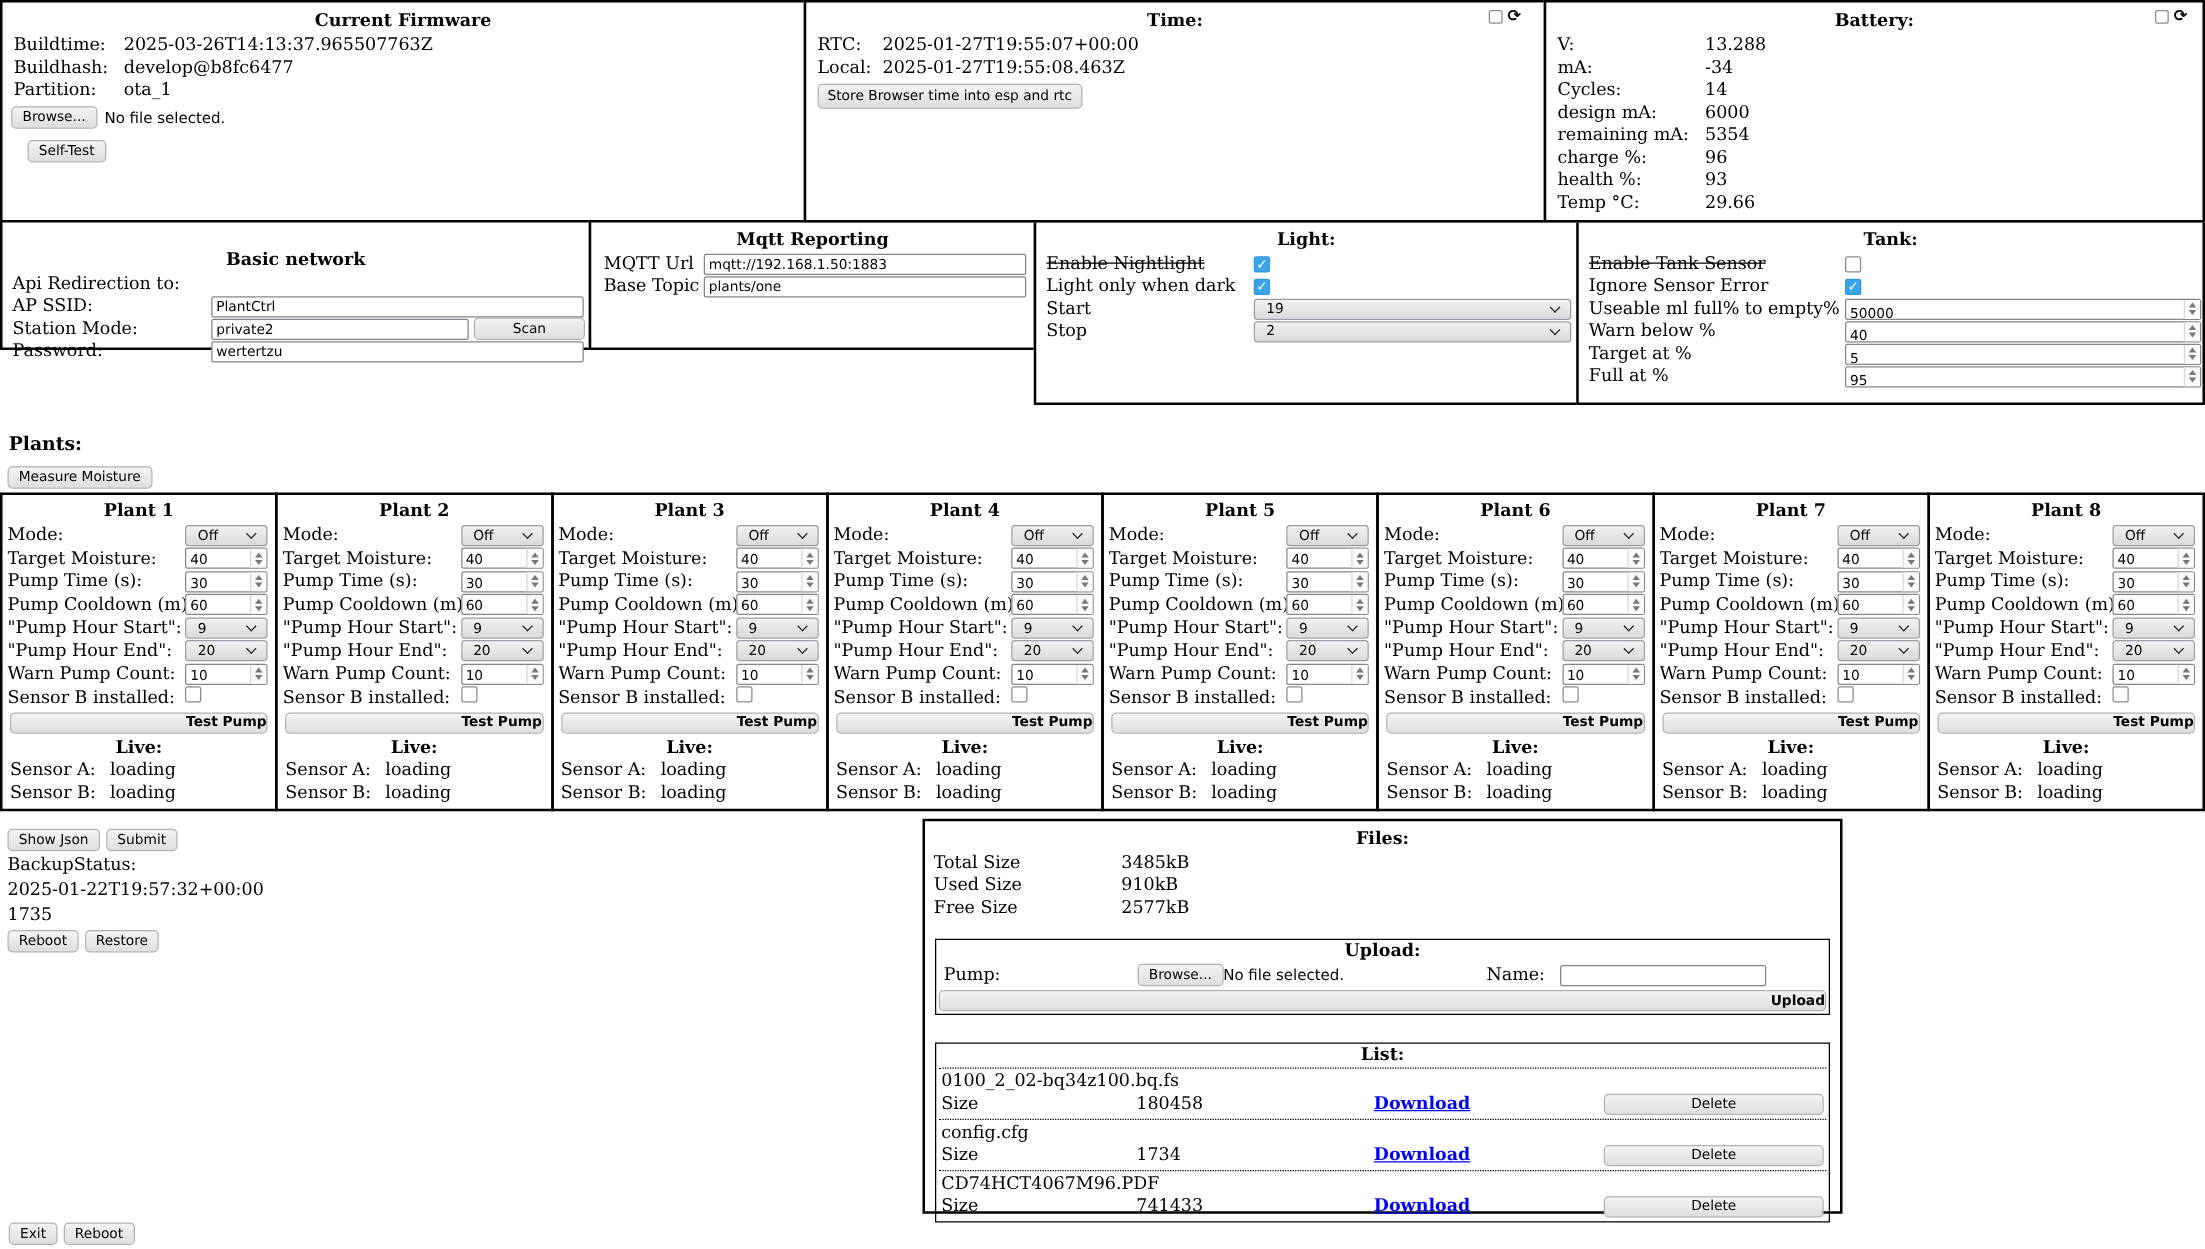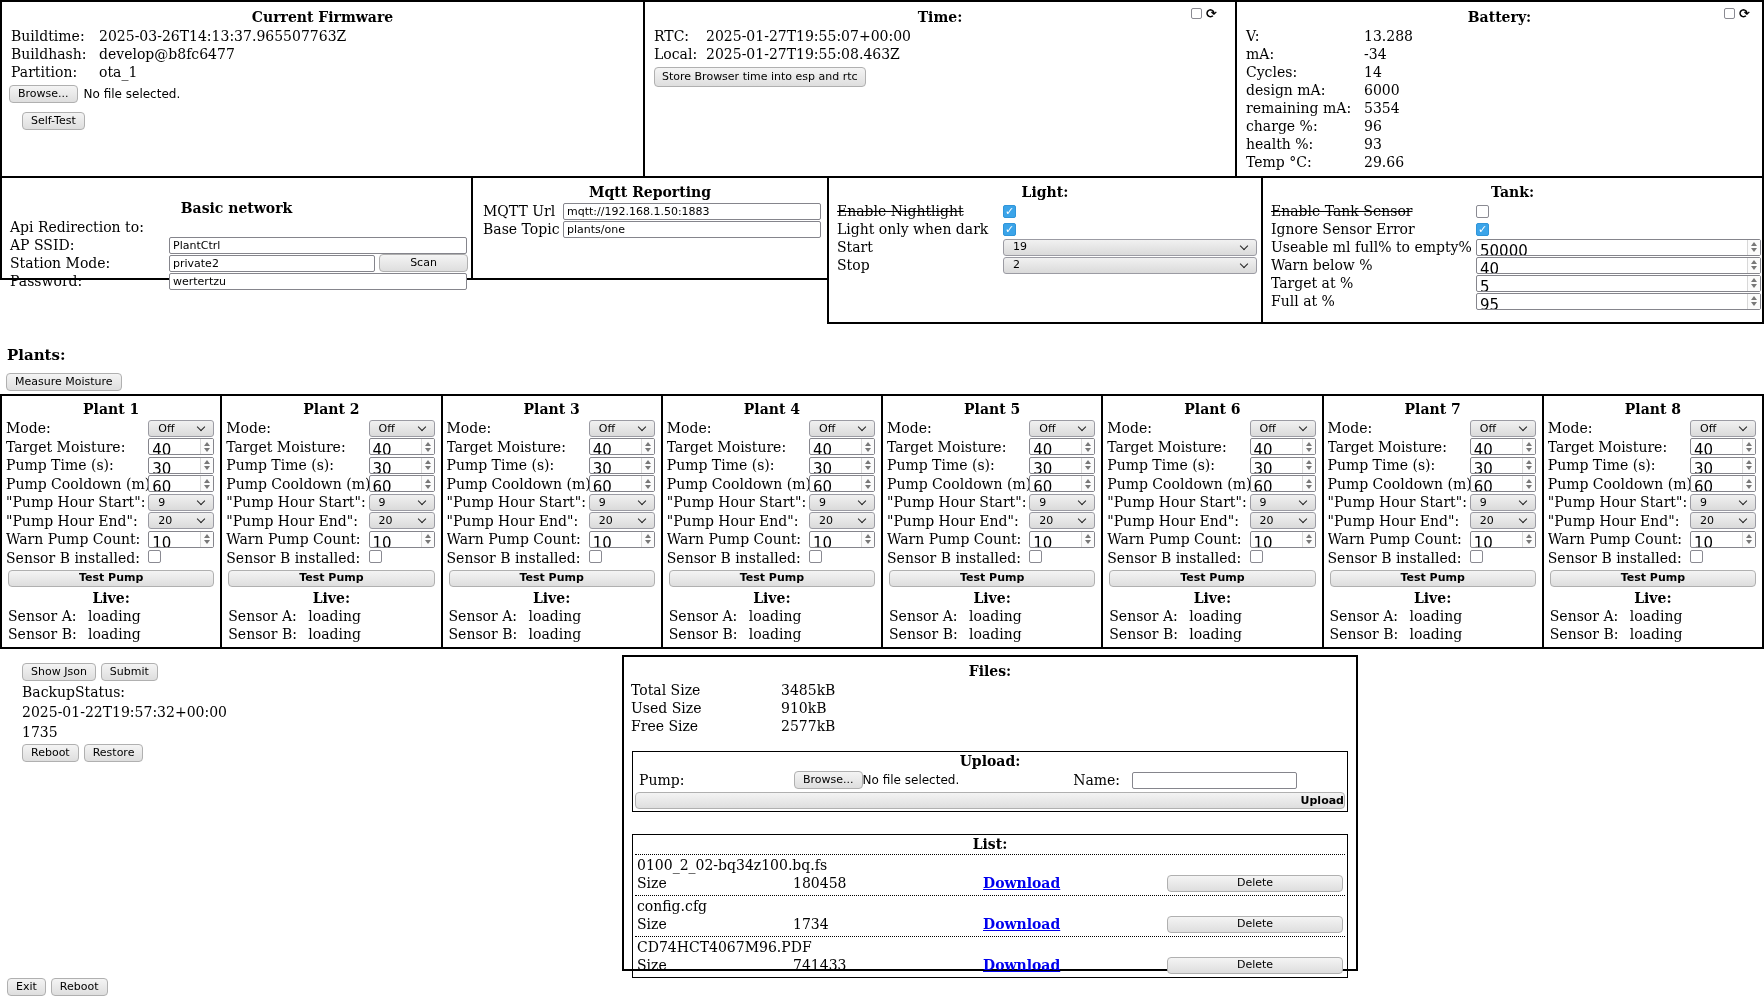--- a/index.html
+++ b/index.html
@@ -9,21 +9,21 @@
 .ptitle{font-weight:bold;text-align:center;line-height:20px;font-size:14px}
 .kv{display:flex;align-items:center;line-height:18px;height:18px;padding-left:9px;white-space:nowrap}
 .kv .k{flex:none}
 button{font-family:"DejaVu Sans",sans-serif;font-size:11px;color:#000;background:linear-gradient(#f4f4f4,#dedede);border:1px solid #b0b0b0;border-radius:4px;padding:1px 8px;line-height:14px;white-space:nowrap;cursor:default}
 input.ti{font-family:"DejaVu Sans",sans-serif;font-size:11px;height:17px;border:1px solid #85858c;border-radius:2px;padding:0 3px;background:#fff;color:#000}
 .cb{display:inline-block;width:13px;height:13px;border:1px solid #8a8a92;border-radius:2px;background:#fff;position:relative;flex:none}
 .cb.checked{background:#3ba4e9;border-color:#3095d9}
 .cb.checked::after{content:"✓";position:absolute;left:1px;top:-1px;color:#fff;font:bold 11px "DejaVu Sans",sans-serif}
 .sel{display:inline-flex;align-items:center;justify-content:space-between;background:linear-gradient(#f1f1f1,#dadada);border:1px solid #9b9ba3;border-radius:3px;height:17px;padding:0 9px;font-family:"DejaVu Sans",sans-serif;font-size:11px;flex:none}
 .chev{width:6px;height:6px;border-right:1.5px solid #222;border-bottom:1.5px solid #222;transform:rotate(45deg);flex:none;margin:-3px 0 0 5px}
-.num{display:inline-flex;align-items:stretch;background:#fff;border:1px solid #85858c;border-radius:2px;height:17px;font-family:"DejaVu Sans",sans-serif;font-size:15px;flex:none}
+.num{display:inline-flex;align-items:stretch;background:#fff;border:1px solid #85858c;border-radius:2px;height:17px;font-family:"DejaVu Sans",sans-serif;font-size:11px;flex:none}
 .numv{flex:1;padding:2px 0 0 3px;overflow:hidden}
 .spin{display:flex;flex-direction:column;align-items:center;justify-content:center;gap:2px;width:13px;flex:none;background:#fbfbfb;border-left:1px solid #d8d8d8}
 .spin i{width:0;height:0;border-left:3px solid transparent;border-right:3px solid transparent;display:block}
 .spin .su{border-bottom:4px solid #777}
 .spin .sd{border-top:4px solid #777}
 .strike{text-decoration:line-through}
 
 .toprow{display:flex;align-items:stretch;height:178px}
 .toprow>.panel+.panel{margin-left:-2px}
 .fw{width:645px;padding-top:5px}
@@ -60,26 +60,26 @@
 .tk .num{width:285px}
 
 .plants-heading{font-size:15px;font-weight:bold;margin:22px 0 0 7px;line-height:18px}
 .measure{margin:9px 0 3px 6px}
 .plants-grid{display:flex}
 .plant{flex:1;border:2px solid #000;padding:3px 0 4px;min-width:0}
 .plant+.plant{margin-left:-2px}
 .prow{display:flex;align-items:center;height:18.5px;padding:0 6px 0 4px;white-space:nowrap}
 .prow .pl{flex:1;min-width:0;overflow:hidden}
 .prow .sel,.prow .num{width:66px}
-.testpump{display:block;width:calc(100% - 12px);margin:2.5px 6px;font-weight:bold;text-align:center;height:17px;padding:0}
+.testpump{display:block;width:calc(100% - 12px);margin:2.5px 6px;font-weight:bold;text-align:right;height:17px;padding:0}
 .lrow{display:flex;line-height:18px;padding-left:6px;white-space:nowrap}
 .lrow .k{width:80px;flex:none}
 
 .bottom{display:flex;margin-top:6px;align-items:flex-start}
-.backup-block{width:622px;padding:8px 0 0 22px}
+.backup-block{width:738px;padding:8px 0 0 6px}
 .bk-buttons{display:flex;gap:5px}
 .bk-line{line-height:18px;margin-top:2px}
 .bk-actions{display:flex;gap:5px;margin-top:3px}
 .files{width:736px;height:316px;padding-top:4px}
 .files>.kv{padding-left:7px}
 .files .k{width:150px}
 .upload-box{border:1px solid #000;margin:16px 8px 0}
 .upload-box .ptitle{line-height:18px}
 .up-row{display:flex;align-items:center;padding:1px 4px 3px 6px}
 .up-file-label{width:155px;flex:none}

